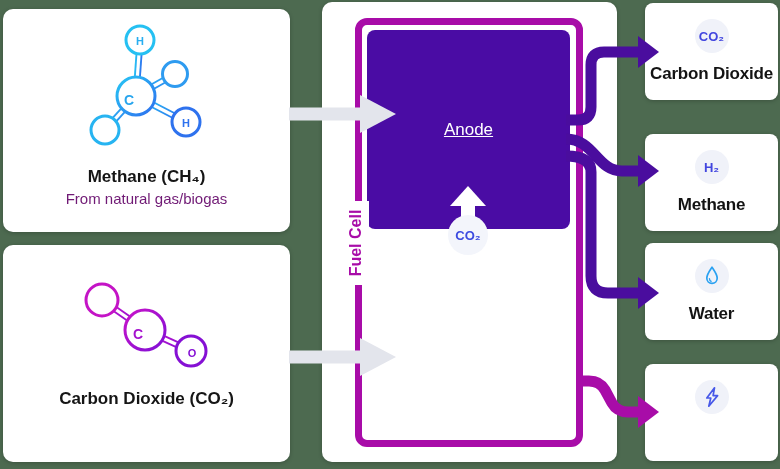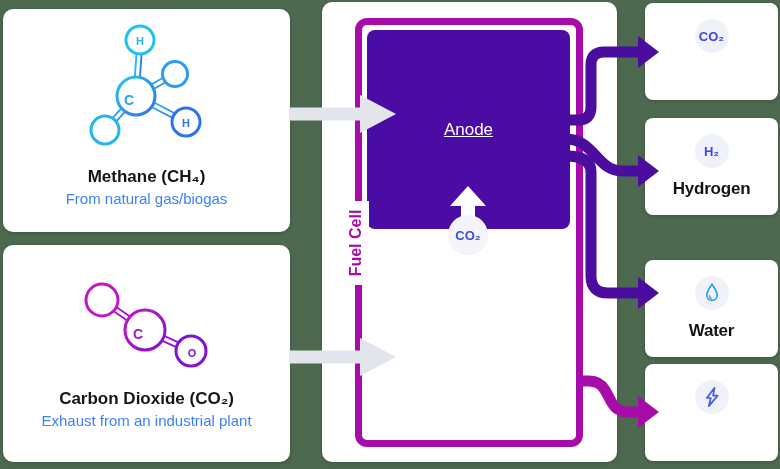--- a/index.html
+++ b/index.html
@@ -3,21 +3,21 @@
 <meta charset="utf-8">
 <style>
   html,body{margin:0;padding:0;}
   body{font-family:"Liberation Sans","DejaVu Sans",sans-serif;}
   .stage{position:relative;width:780px;height:469px;background:#4D6A50;overflow:hidden;}
   .card{position:absolute;background:#fff;border-radius:10px;box-shadow:0 1px 4px rgba(0,0,0,.22);}
   
   .input-card{left:3px;width:287px;display:flex;flex-direction:column;align-items:center;}
   .input-card .mol{display:block;}
   .in-title{font-size:17px;font-weight:bold;color:#151515;text-align:right;line-height:21px;}
-  .in-sub{font-size:15px;color:#3b82f6;line-height:20px;margin-top:2px;}
+  .in-sub{font-size:15px;color:#701a75;line-height:20px;margin-top:2px;}
   
   .center-panel{left:322px;top:2px;width:295px;height:460px;border-radius:10px;}
   .fc-border{position:absolute;left:355px;top:18px;width:228px;height:429px;box-sizing:border-box;
     border:7px solid #A80CA8;border-radius:12px;}
   .fc-label{position:absolute;left:343px;top:201px;width:26px;height:84px;background:#fff;
     display:flex;align-items:center;justify-content:center;z-index:3;}
   .fc-label span{transform:rotate(-90deg);white-space:nowrap;font-size:16px;font-weight:bold;color:#A80CA8;}
   .electrode{position:absolute;left:367px;width:203px;height:199px;border-radius:8px;
     display:flex;align-items:center;justify-content:center;color:#fff;font-size:17px;font-weight:500;z-index:2;}
   .anode{top:30px;background:#4A0CA4;text-decoration:underline;}
@@ -90,46 +90,46 @@
       </g>
       <g fill="#fff" stroke-width="3">
         <circle cx="99" cy="40" r="16" stroke="#C414C6"></circle>
         <circle cx="188" cy="91" r="15" stroke="#8510D4"></circle>
         <circle cx="142" cy="70" r="20" stroke="url(#gpurple)"></circle>
       </g>
       <text x="135" y="79" text-anchor="middle" font-size="14" font-weight="bold" fill="#A411CE">C</text>
       <text x="189" y="97" text-anchor="middle" font-size="11" font-weight="bold" fill="#8510D4">O</text>
     </svg>
     <div class="in-title" style="margin-top:8px;">Carbon Dioxide (CO₂)</div>
-    <div class="in-sub">Exhaust from an industrial plant</div>
   </div>
 
   <div class="card center-panel"></div>
   <div class="fc-border"></div>
   <div class="fc-label">
     <span>Fuel Cell</span>
   </div>
   <div class="electrode anode">
     <span>Anode</span>
   </div>
 
   <div class="card out-card" style="top:3px;">
     <div class="badge">
       <span>CO₂</span>
     </div>
+    <div class="out-title">Carbon Dioxide</div>
   </div>
 
-  <div class="card out-card" style="top:118px;">
+  <div class="card out-card" style="top:134px;">
     <div class="badge">
       <span>H₂</span>
     </div>
-    <div class="out-title">Hydrogen</div>
+    <div class="out-title">Methane</div>
   </div>
 
-  <div class="card out-card" style="top:260px;align-items:center;">
+  <div class="card out-card" style="top:243px;align-items:center;">
     <div class="badge">
       <svg width="24" height="24" viewBox="0 0 24 24" fill="none">
         <path d="M12 3.2 C9.6 6.8 6.8 10.6 6.8 13.9 C6.8 17.1 9.1 19.4 12 19.4 C14.9 19.4 17.2 17.1 17.2 13.9 C17.2 10.6 14.4 6.8 12 3.2 Z" stroke="#2AA1F1" stroke-width="1.7" stroke-linejoin="round"></path>
         <path d="M9.4 14.6 C9.5 15.9 10.1 16.9 11.1 17.4" stroke="#2AA1F1" stroke-width="1.3" stroke-linecap="round"></path>
       </svg>
     </div>
     <div class="out-title">Water</div>
   </div>
 
   <div class="card out-card" style="top:364px;">

